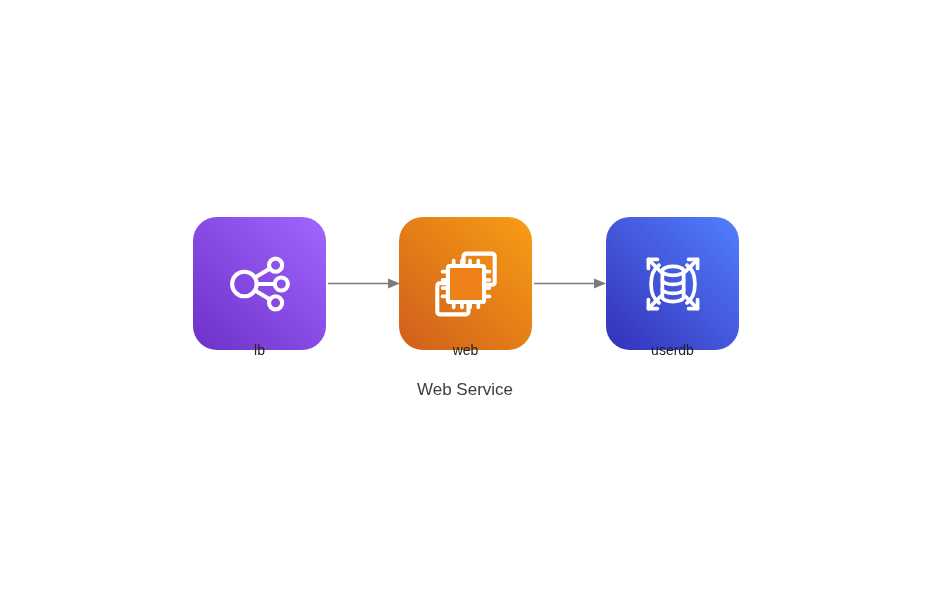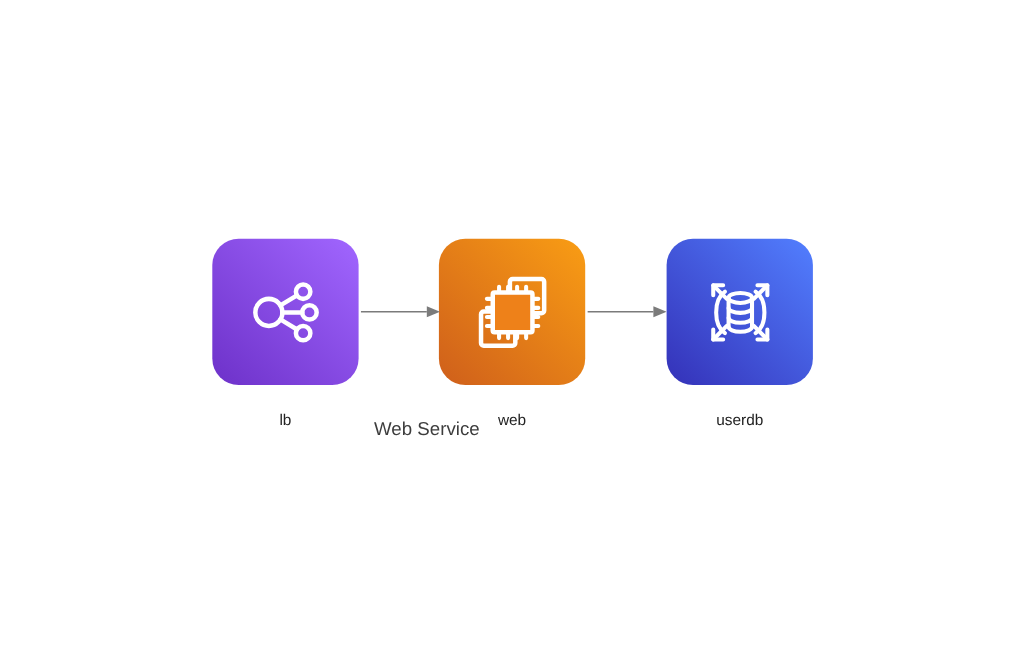--- a/index.html
+++ b/index.html
@@ -51,33 +51,34 @@
   .icon-stroke-thin {
     fill: none;
     stroke: #ffffff;
     stroke-width: 4.5;
     stroke-linecap: round;
     stroke-linejoin: round;
   }
   .node-label {
     position: absolute;
     width: 133px;
-    top: 373px;
+    top: 342px;
     text-align: center;
     font-size: 14px;
     color: var(--label-text, #222222);
   }
   .label-lb { left: 193px; }
   .label-web { left: 399px; }
   .label-db { left: 606px; }
   .diagram-title {
     position: absolute;
     left: 340px;
     width: 250px;
     top: 380px;
+    text-align: center;
     font-size: 17px;
     color: var(--title-text, #3d3d3d);
   }
   .edge {
     position: absolute;
     top: 277px;
     width: 72px;
     height: 13px;
   }
   .edge-1 { left: 328px; }

